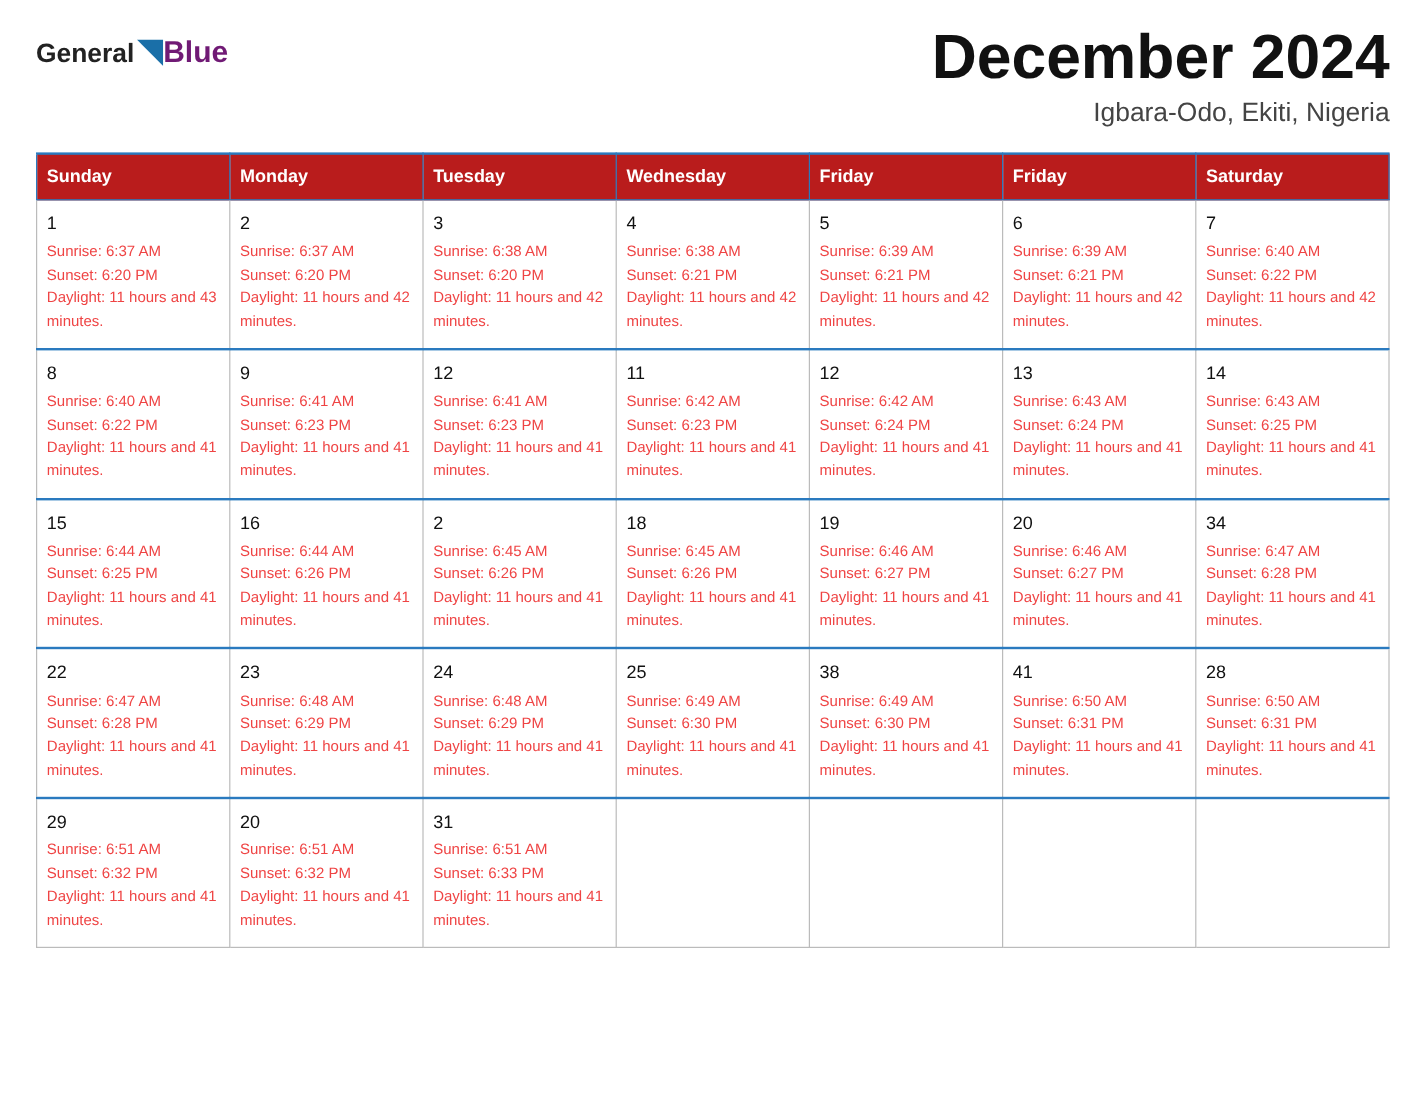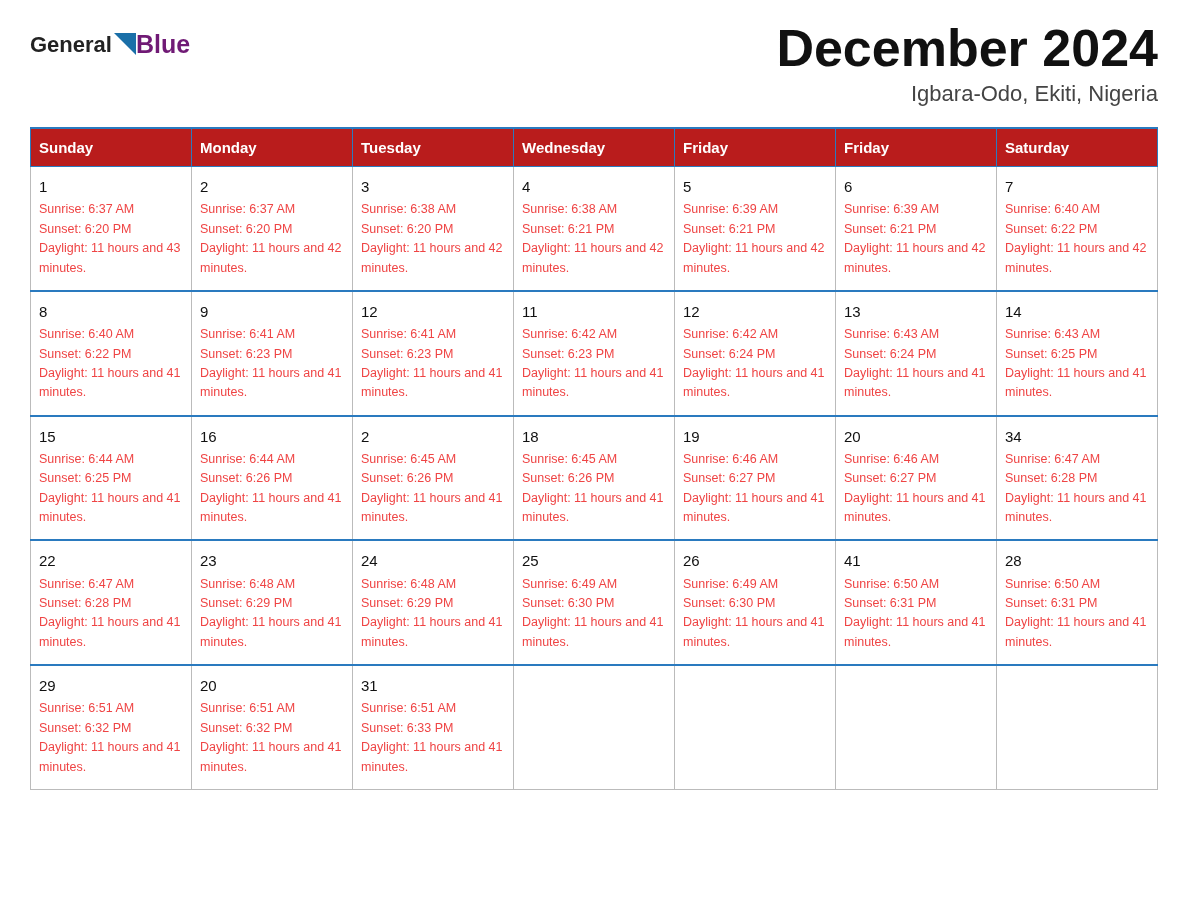--- a/index.html
+++ b/index.html
@@ -159,21 +159,21 @@
         <td><span class="day-number">18</span><span class="day-info">Sunrise: 6:45 AM<br>Sunset: 6:26 PM<br>Daylight: 11 hours and 41 minutes.</span></td>
         <td><span class="day-number">19</span><span class="day-info">Sunrise: 6:46 AM<br>Sunset: 6:27 PM<br>Daylight: 11 hours and 41 minutes.</span></td>
         <td><span class="day-number">20</span><span class="day-info">Sunrise: 6:46 AM<br>Sunset: 6:27 PM<br>Daylight: 11 hours and 41 minutes.</span></td>
         <td><span class="day-number">34</span><span class="day-info">Sunrise: 6:47 AM<br>Sunset: 6:28 PM<br>Daylight: 11 hours and 41 minutes.</span></td>
       </tr>
       <tr>
         <td><span class="day-number">22</span><span class="day-info">Sunrise: 6:47 AM<br>Sunset: 6:28 PM<br>Daylight: 11 hours and 41 minutes.</span></td>
         <td><span class="day-number">23</span><span class="day-info">Sunrise: 6:48 AM<br>Sunset: 6:29 PM<br>Daylight: 11 hours and 41 minutes.</span></td>
         <td><span class="day-number">24</span><span class="day-info">Sunrise: 6:48 AM<br>Sunset: 6:29 PM<br>Daylight: 11 hours and 41 minutes.</span></td>
         <td><span class="day-number">25</span><span class="day-info">Sunrise: 6:49 AM<br>Sunset: 6:30 PM<br>Daylight: 11 hours and 41 minutes.</span></td>
-        <td><span class="day-number">26</span><span class="day-info">Sunrise: 6:49 AM<br>Sunset: 6:30 PM<br>Daylight: 11 hours and 41 minutes.</span></td>
+        <td><span class="day-number">38</span><span class="day-info">Sunrise: 6:49 AM<br>Sunset: 6:30 PM<br>Daylight: 11 hours and 41 minutes.</span></td>
         <td><span class="day-number">41</span><span class="day-info">Sunrise: 6:50 AM<br>Sunset: 6:31 PM<br>Daylight: 11 hours and 41 minutes.</span></td>
         <td><span class="day-number">28</span><span class="day-info">Sunrise: 6:50 AM<br>Sunset: 6:31 PM<br>Daylight: 11 hours and 41 minutes.</span></td>
       </tr>
       <tr>
         <td><span class="day-number">29</span><span class="day-info">Sunrise: 6:51 AM<br>Sunset: 6:32 PM<br>Daylight: 11 hours and 41 minutes.</span></td>
         <td><span class="day-number">20</span><span class="day-info">Sunrise: 6:51 AM<br>Sunset: 6:32 PM<br>Daylight: 11 hours and 41 minutes.</span></td>
         <td><span class="day-number">31</span><span class="day-info">Sunrise: 6:51 AM<br>Sunset: 6:33 PM<br>Daylight: 11 hours and 41 minutes.</span></td>
         <td class="empty-cell"></td>
         <td class="empty-cell"></td>
         <td class="empty-cell"></td>

